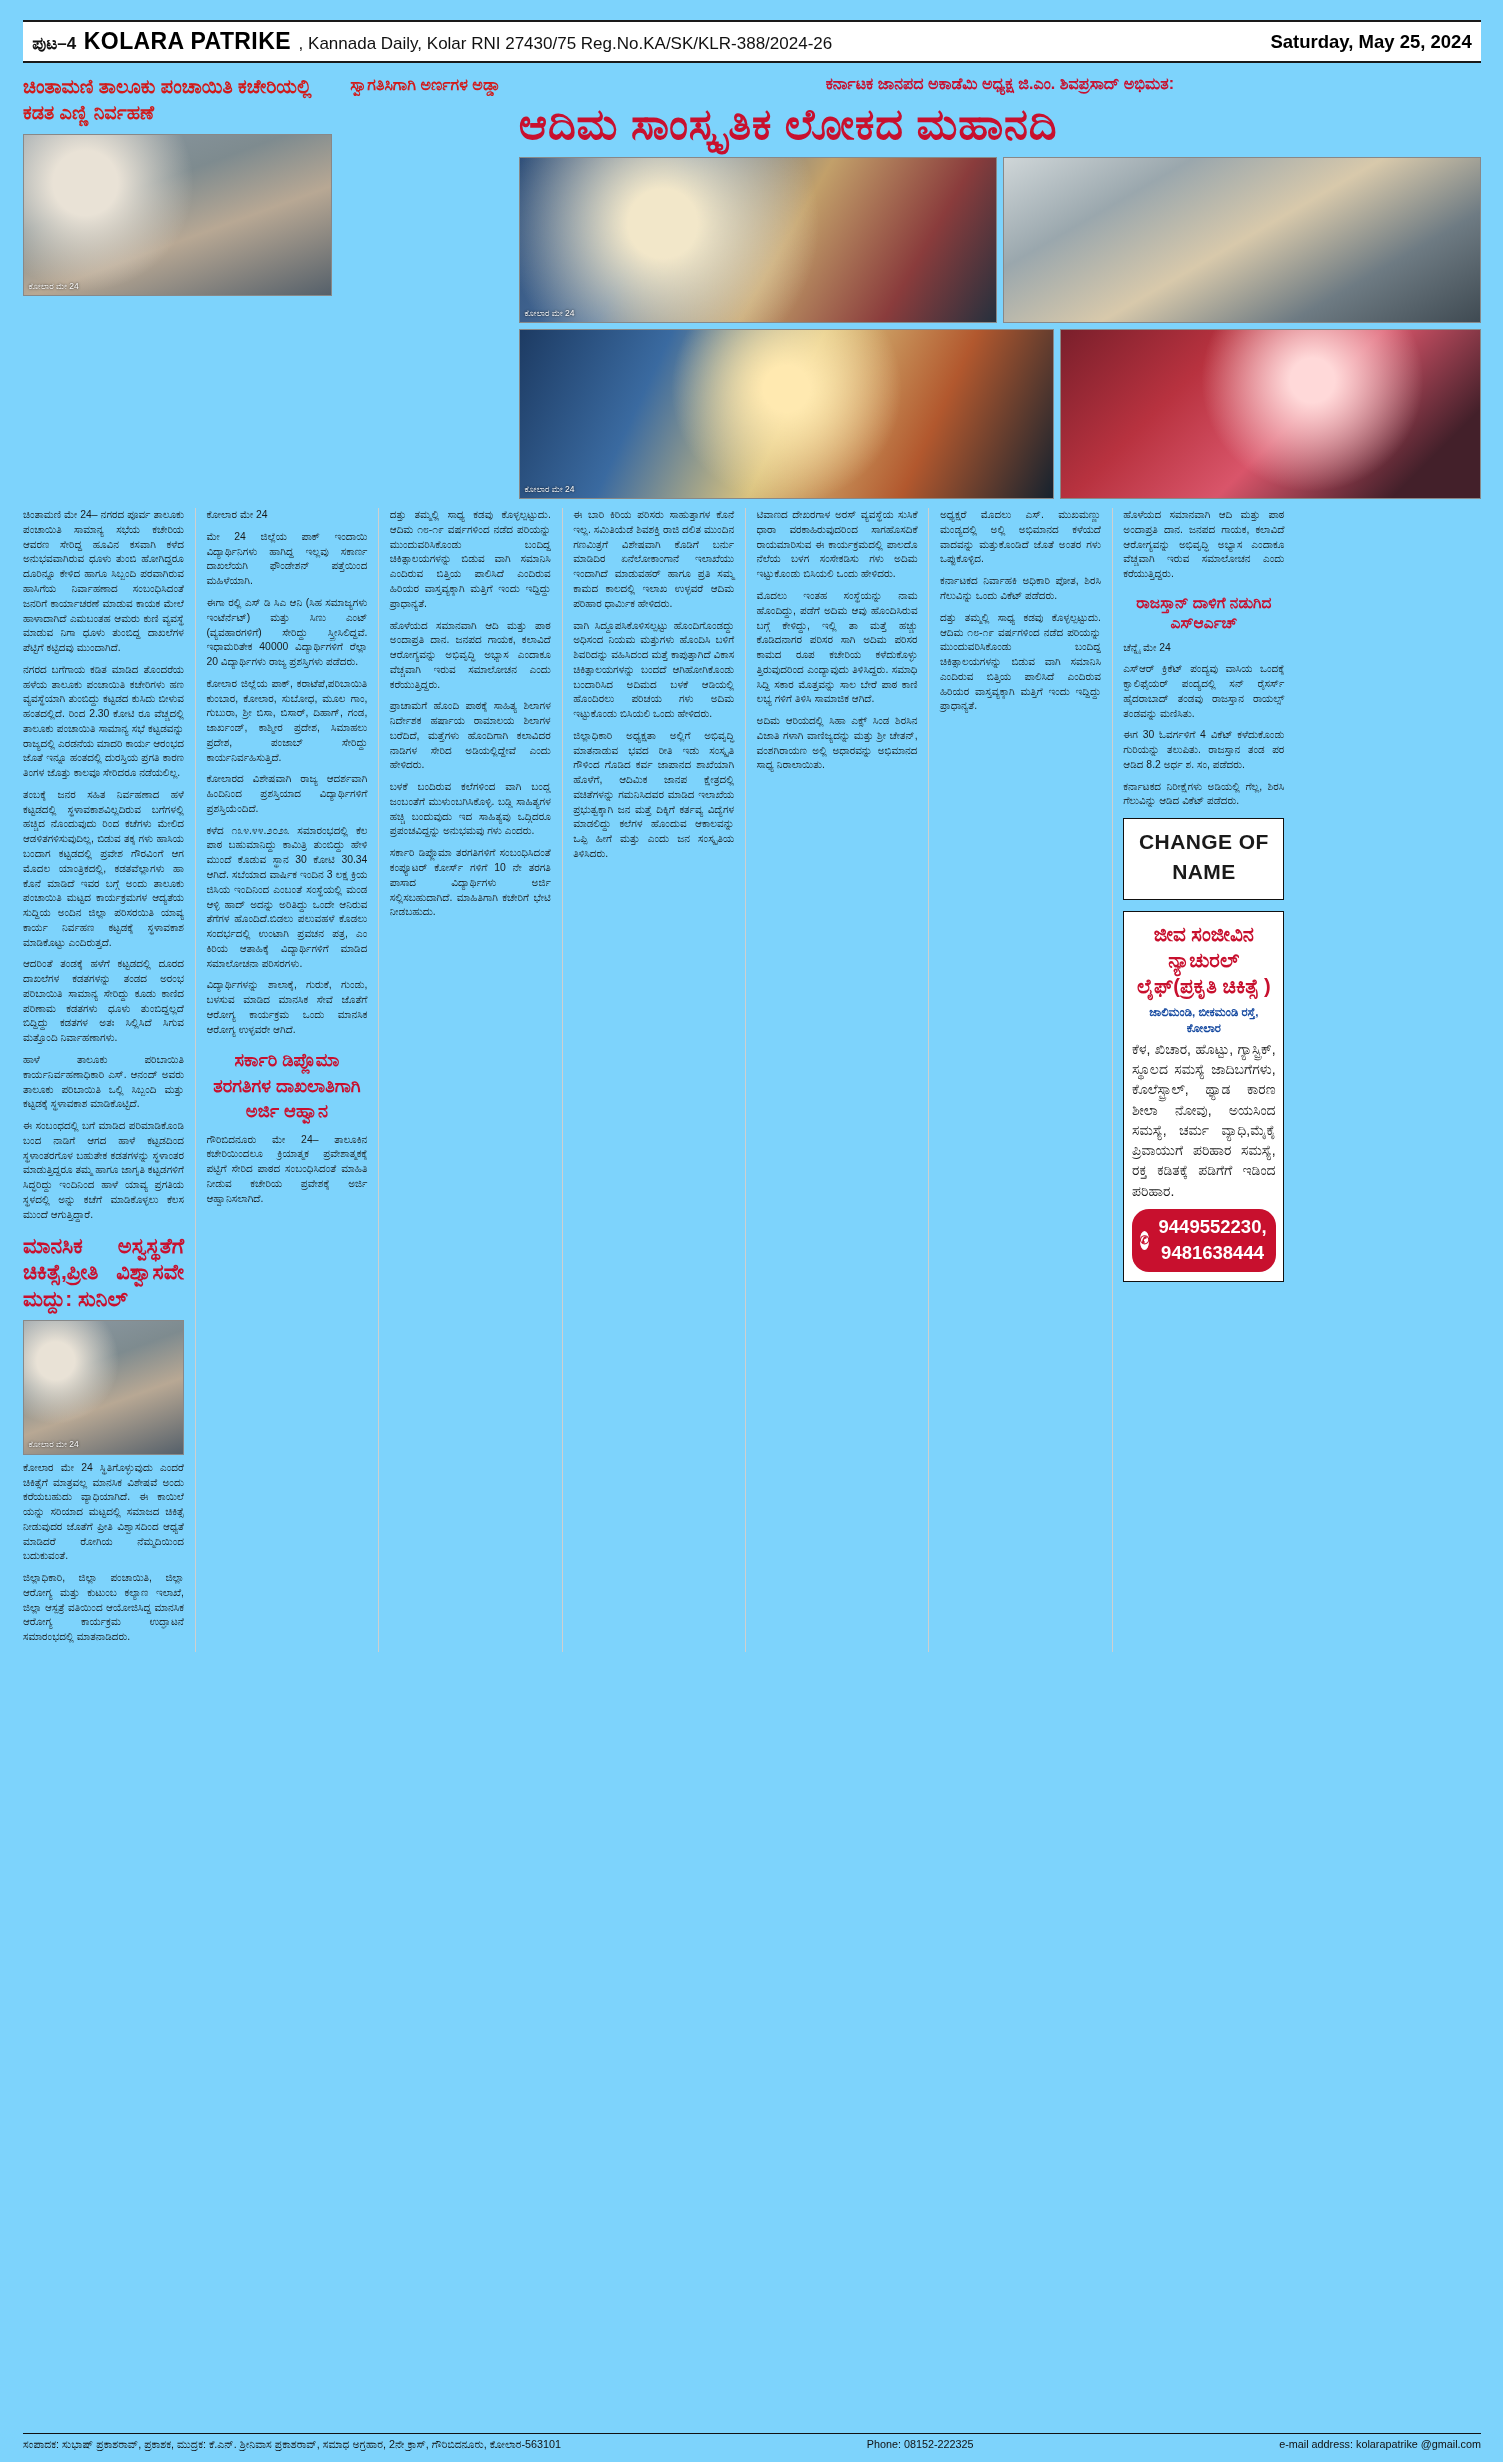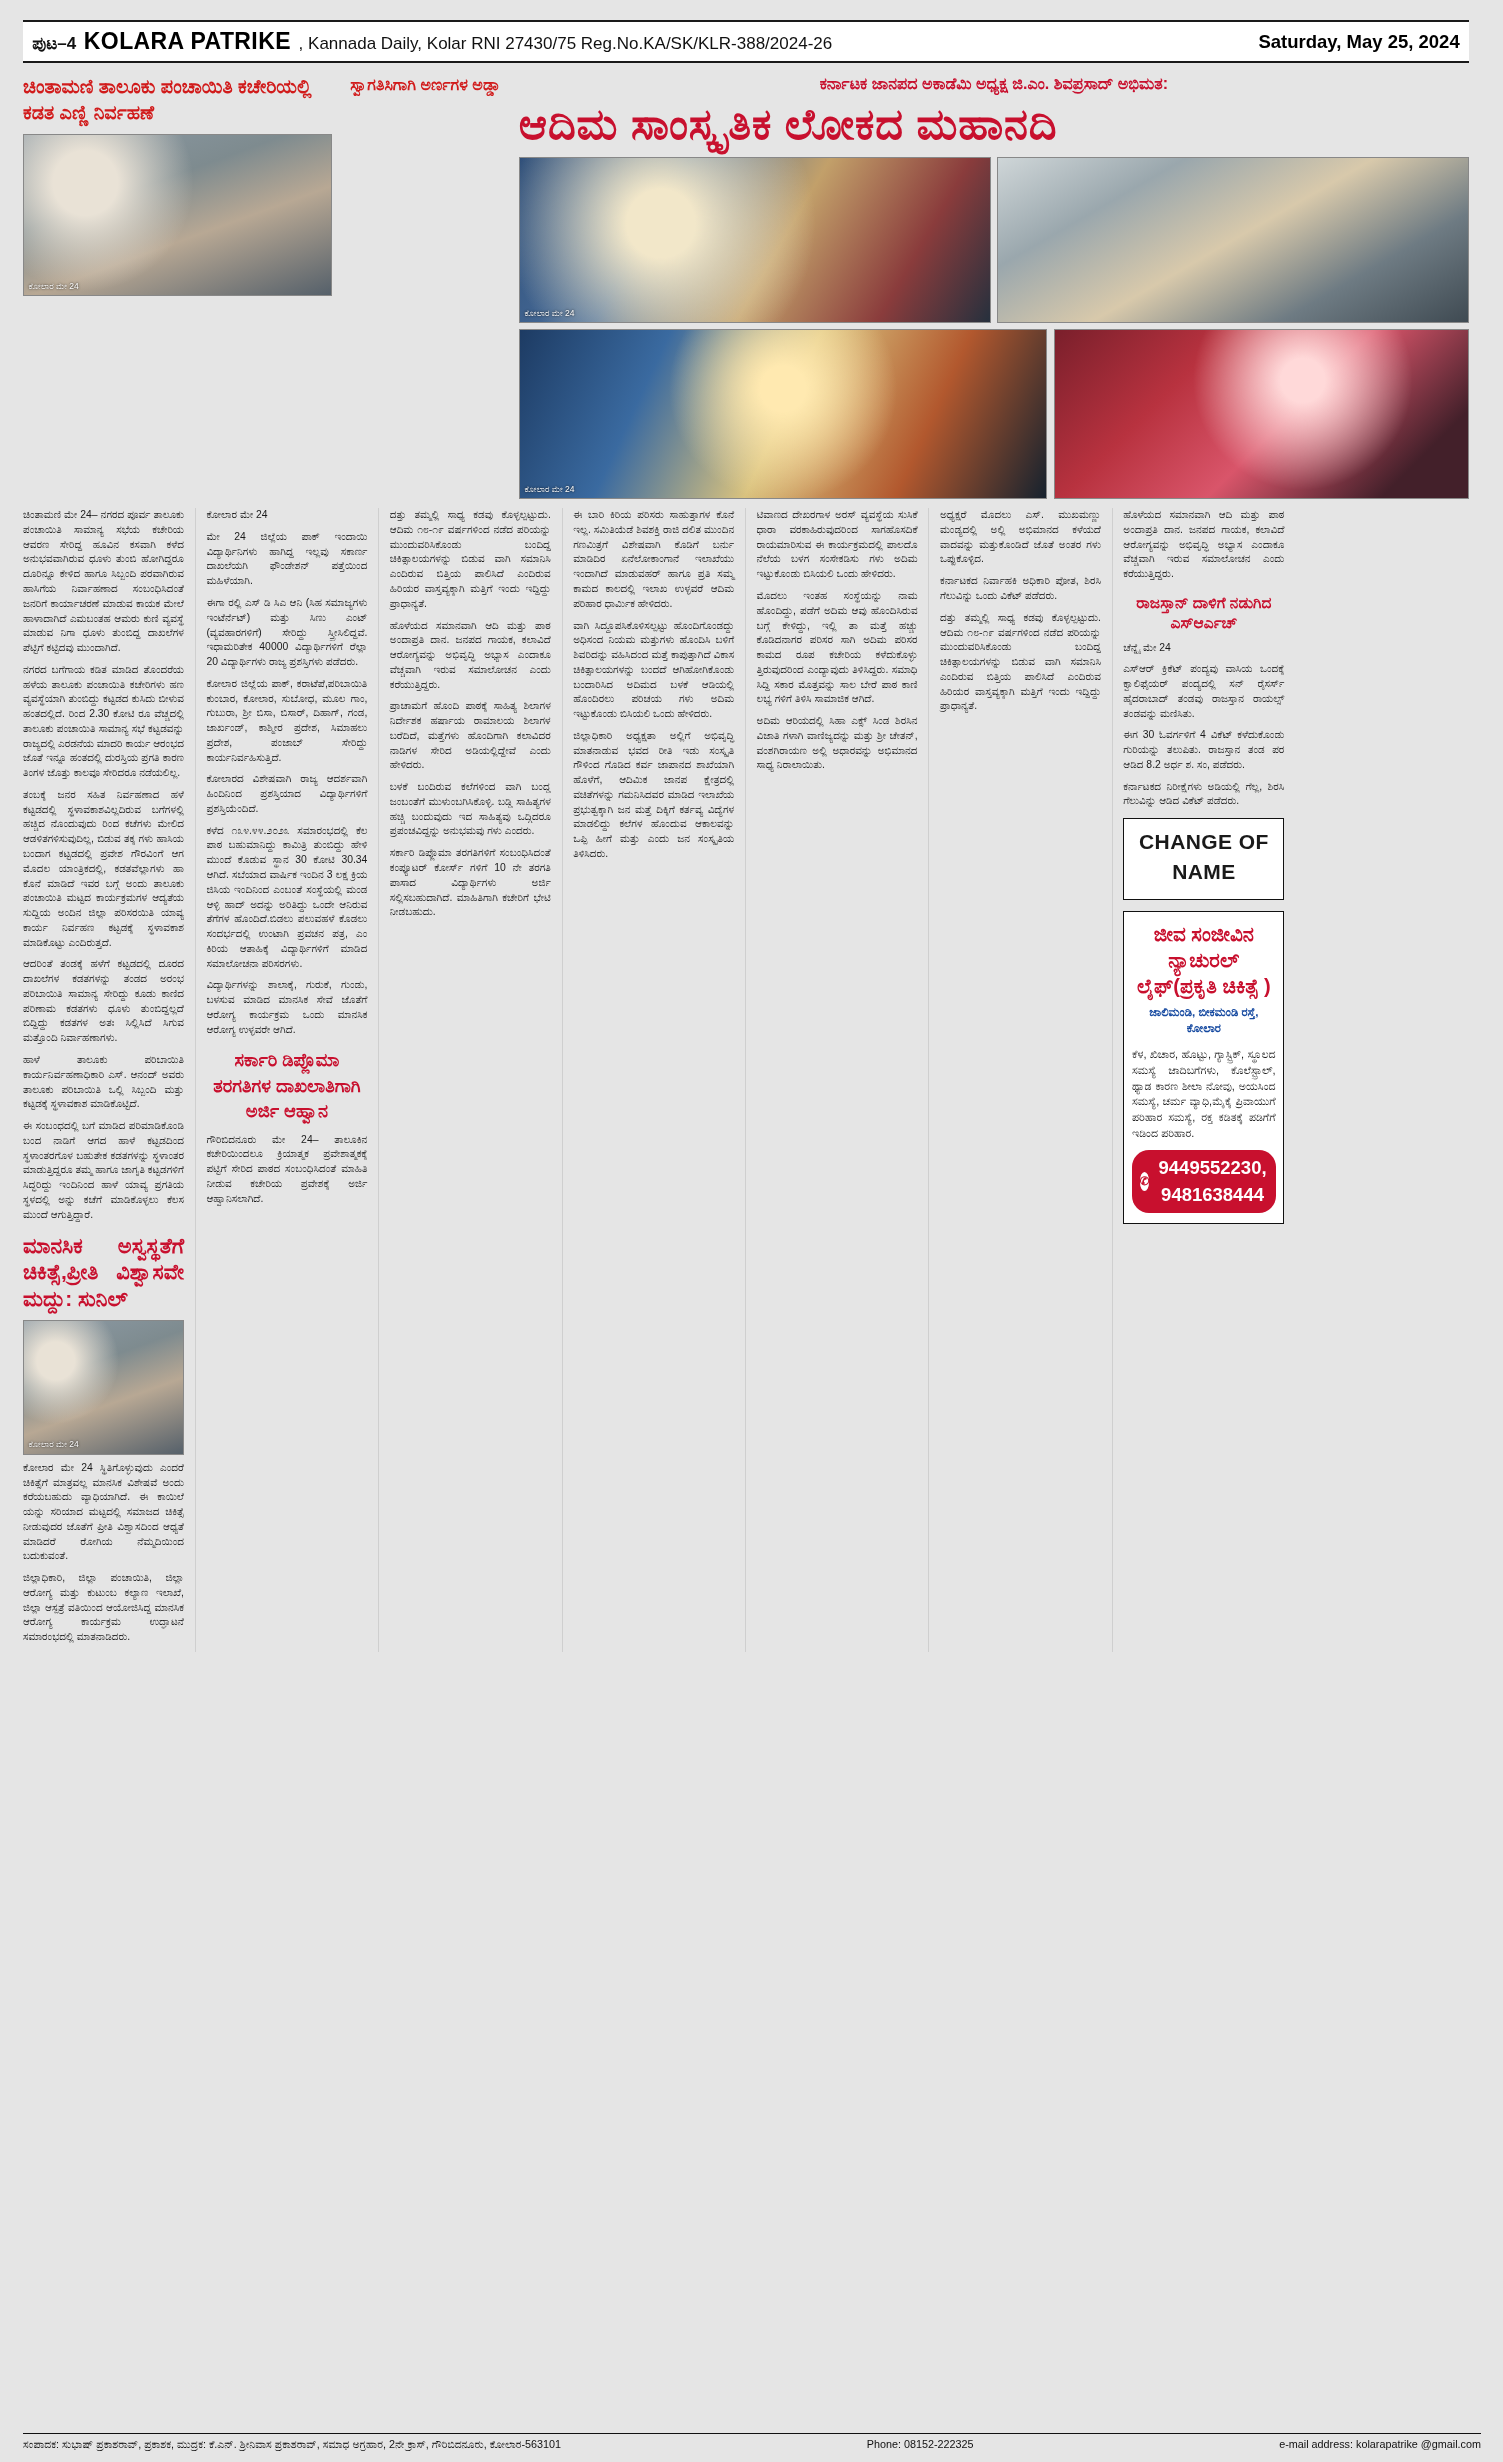--- a/index.html
+++ b/index.html
@@ -6,22 +6,22 @@
   html, body { margin:0; padding:0; }
   body {
     width:1504px; height:2462px;
     background:#ffffff;
     font-family:"Liberation Sans", sans-serif;
     color:#111;
   }
   .page {
     position:relative;
     width:1504px; height:2462px;
-    background:#e5e5e5;
-    padding:20px 35px 0 23px;
+    background:#7dd3fc;
+    padding:20px 23px 0 23px;
   }
   
   .masthead {
     border-top:2.3px solid #1a1a1a;
     border-bottom:2.3px solid #1a1a1a;
     padding:6.2px 9.3px;
     display:flex;
     align-items:center;
     justify-content:space-between;
     background:#fff;
@@ -138,21 +138,21 @@
 
   .ad-box {
     border:1.5px solid #111;
     margin-top:10.8px;
     padding:9.3px 7.7px;
     text-align:center;
     background:#fff;
   }
   .ad-title { color:#c8102e; font-weight:bold; font-size:20px; line-height:1.3; }
   .ad-sub { color:#1549a0; font-weight:bold; font-size:11.6px; margin-top:4.6px; }
-  .ad-text { font-size:11px; line-height:1.45; margin-top:10px; text-align:justify; }
+  .ad-text { font-size:14px; line-height:1.45; margin-top:2px; text-align:justify; }
   .ad-phone {
     margin-top:7.7px;
     background:#c8102e;
     color:#fff;
     font-weight:bold;
     font-size:18.5px;
     border-radius:17px;
     padding:5.4px 7.7px;
     display:flex; align-items:center; justify-content:center; gap:7.7px;
   }

